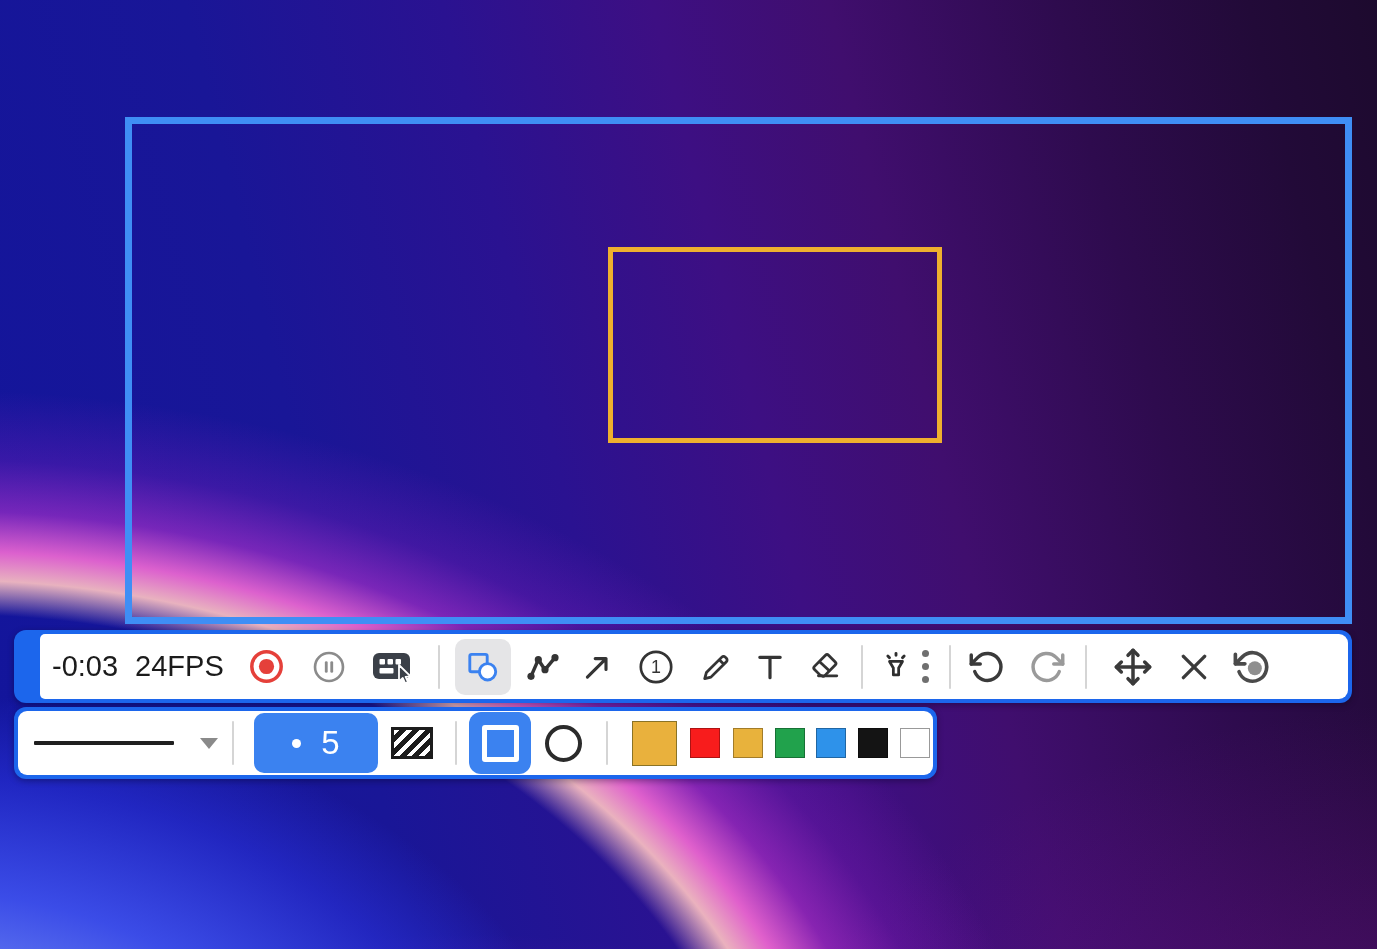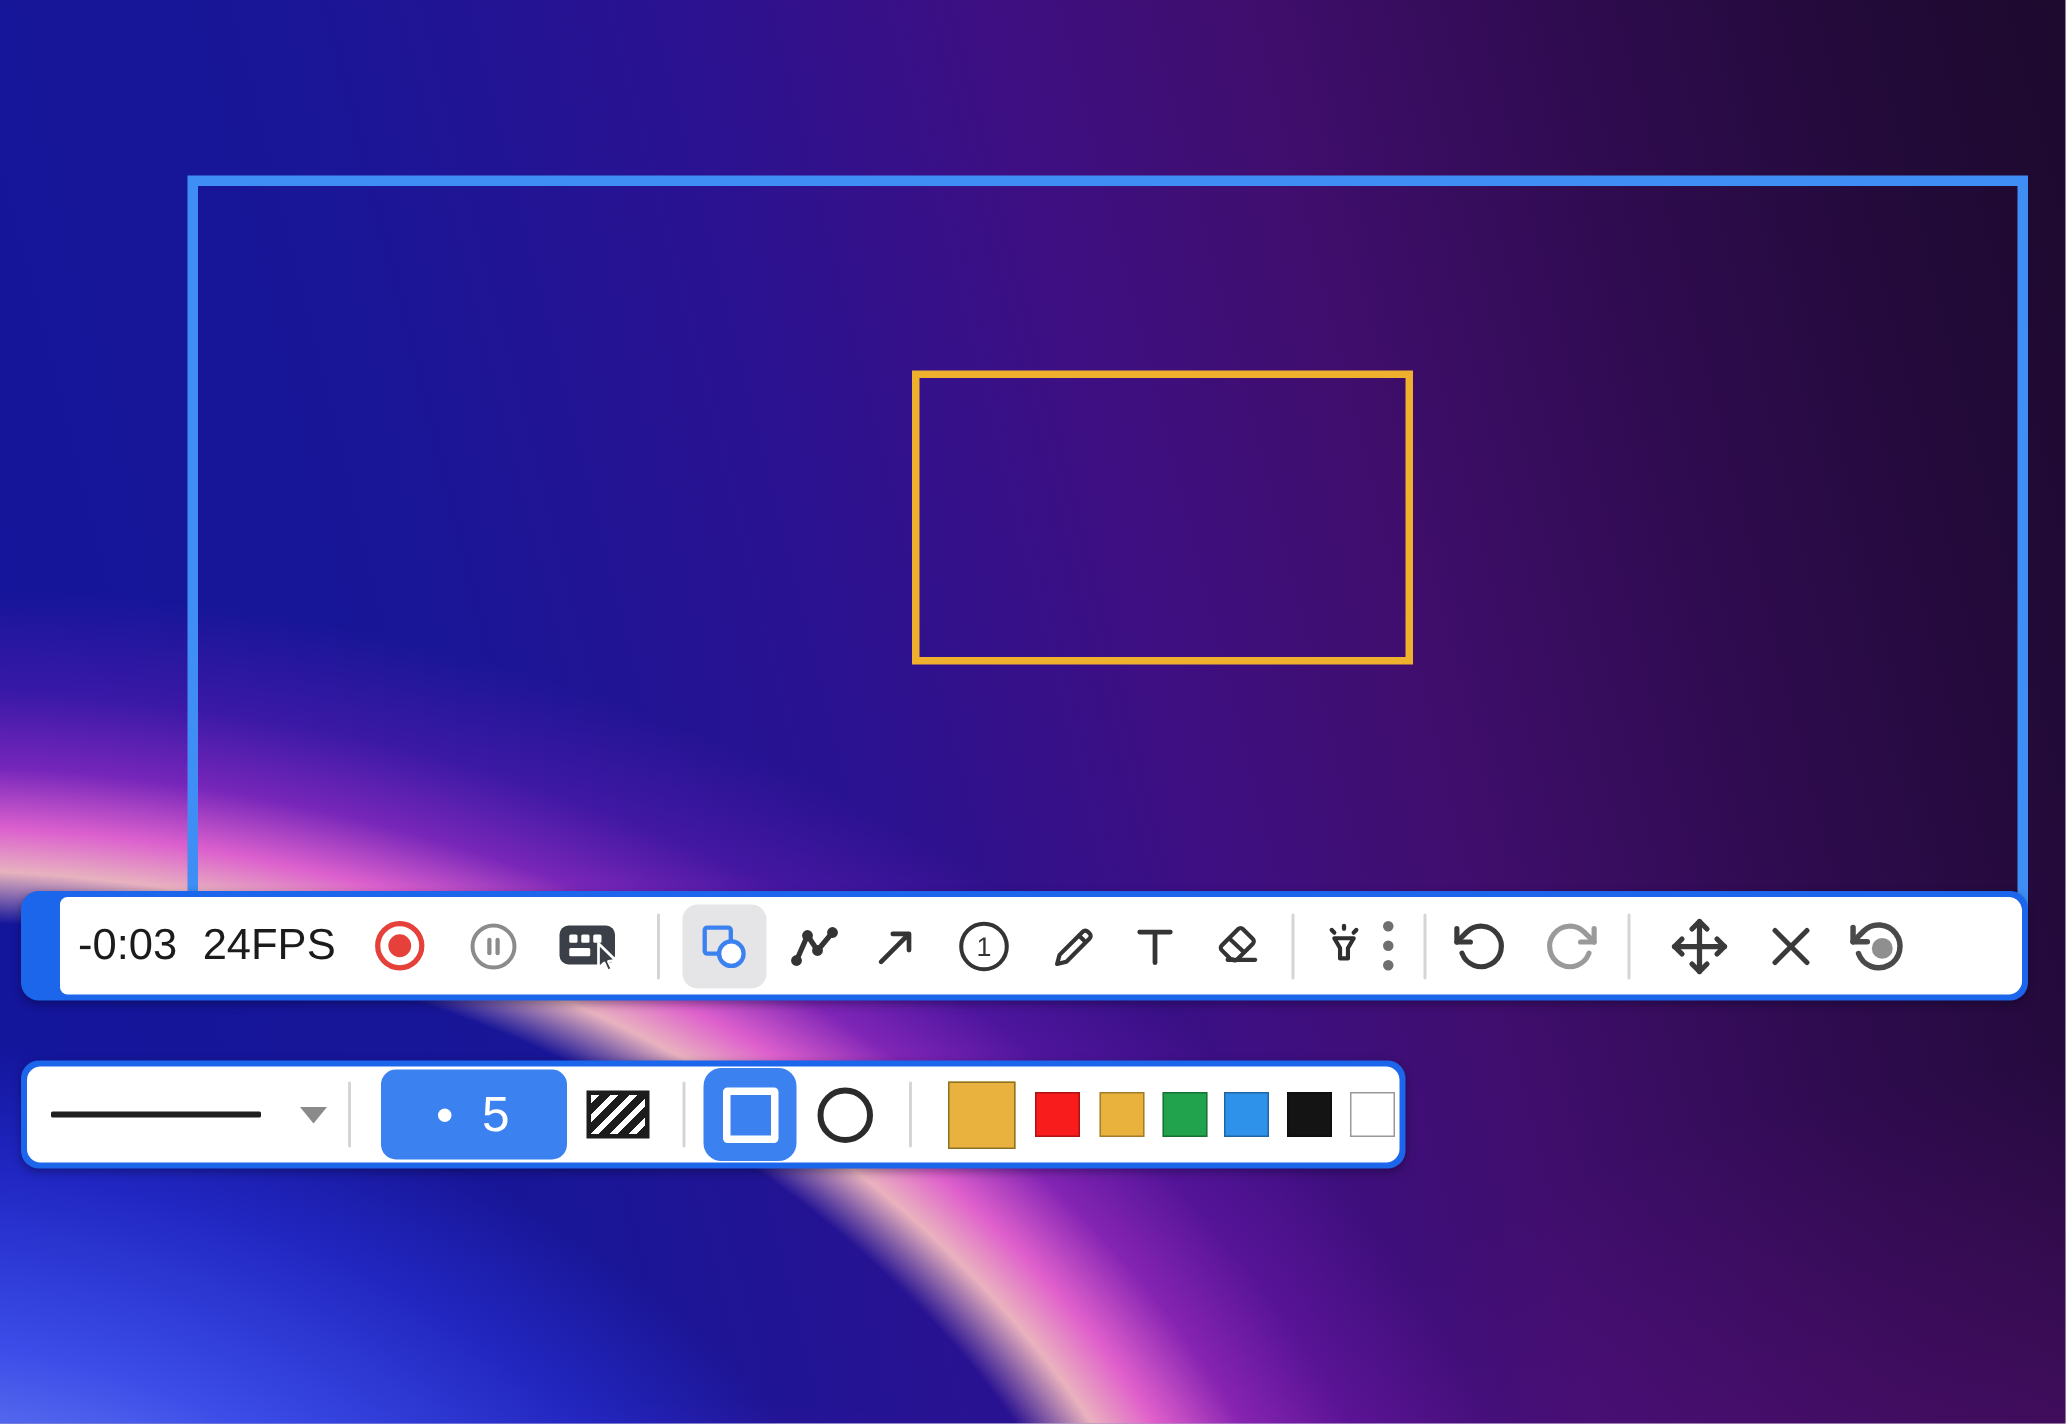--- a/index.html
+++ b/index.html
@@ -10,21 +10,21 @@
       radial-gradient(1500px 1150px at -4% 132%, rgba(0,0,0,0) 55.5%, rgba(255,195,195,.9) 58.5%, rgba(255,110,215,.85) 61%, rgba(215,55,218,.5) 64.5%, rgba(185,35,212,.22) 69%, rgba(0,0,0,0) 75%),
       radial-gradient(1400px 1000px at 34% 168%, rgba(165,25,212,.9) 28%, rgba(150,20,200,.45) 50%, rgba(0,0,0,0) 66%),
       radial-gradient(1200px 700px at 108% 118%, rgba(120,18,150,.35) 18%, rgba(0,0,0,0) 60%),
       linear-gradient(76deg, #12159c 0%, #191697 26%, #2a1291 42%, #3d0f83 55%, #400e6e 66%, #2e0b4e 80%, #220a38 92%, #1d0a2e 100%);}
   .selection{position:absolute;left:125px;top:117px;width:1227px;height:507px;
     box-sizing:border-box;border:7px solid #3f8ef5;}
   .annotation-rect{position:absolute;left:608px;top:247px;width:334px;height:196px;
     box-sizing:border-box;border:5px solid #efb02e;}
   .toolbar{position:absolute;box-sizing:border-box;background:#1c66ec;border-radius:12px;
     display:flex;align-items:stretch;padding:4px;box-shadow:0 2px 6px rgba(0,0,20,.35);}
-  .toolbar.main{left:14px;top:594px;width:1338px;height:73px;}
+  .toolbar.main{left:14px;top:630px;width:1338px;height:73px;}
   .toolbar.style{left:14px;top:707px;width:923px;height:72px;}
   .panel{flex:1;background:#fff;border-radius:5px 9px 9px 5px;display:flex;align-items:center;min-width:0;}
   .toolbar.main .panel{margin-left:22px;}
   .toolbar.style .panel{border-radius:9px;}
   .label-text{font-size:29px;color:#1b1b1b;white-space:nowrap;}
   .tbtn{display:flex;align-items:center;justify-content:center;cursor:default;}
   .tbtn svg{display:block;overflow:visible;}
   .tool-selected{width:56px;height:56px;background:#e5e5e7;border-radius:10px;}
   .sep{width:2px;height:44px;background:#d5d5d5;border-radius:1px;}
   .kebab-dot{width:7px;height:7px;border-radius:50%;background:#6f6f6f;margin:3px 0;}

